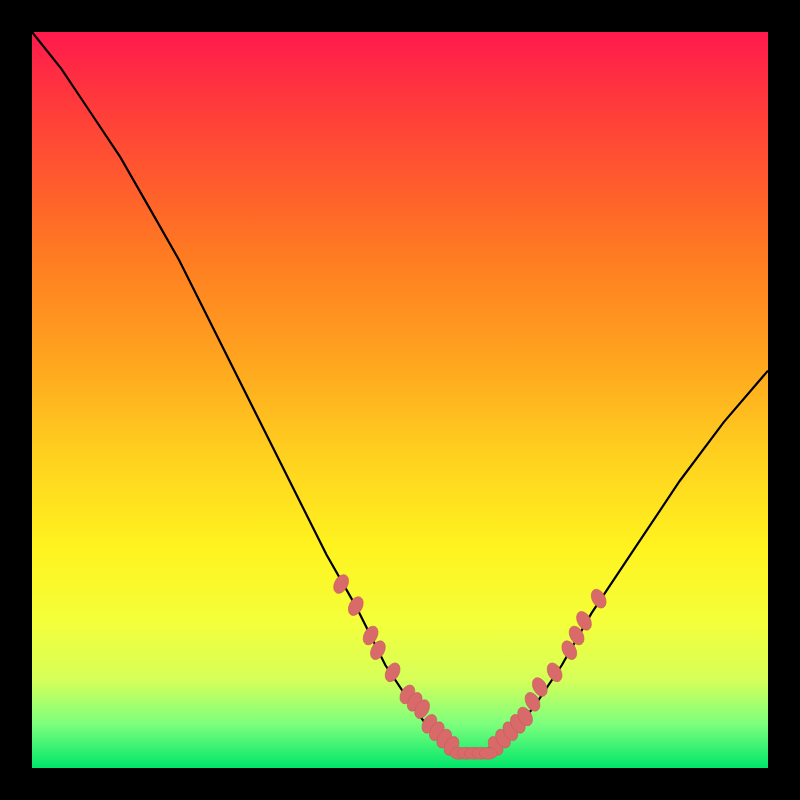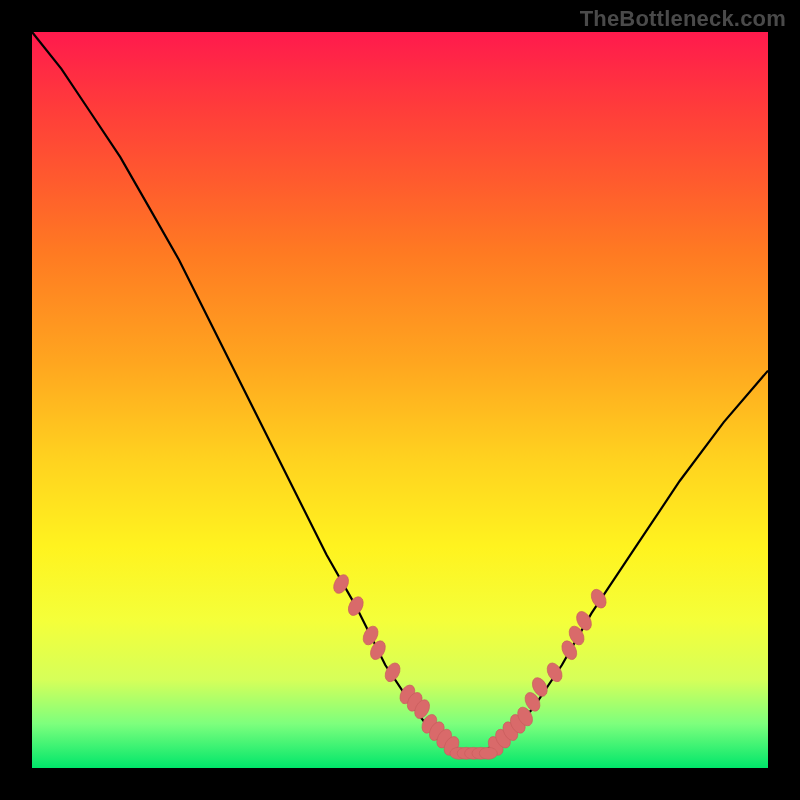--- a/index.html
+++ b/index.html
@@ -55,21 +55,20 @@
     width: 736px;
     height: 736px;
     overflow: visible;
   }
 </style>
 </head>
 <body>
 
 <div class="frame">
 
-  <div class="watermark">TheBottleneck.com</div>
 
   <div class="plot">
     <svg class="curve" viewBox="0 0 736 736" preserveAspectRatio="none">
       <path id="curve-path" fill="none" stroke="#000" stroke-width="2.2" d="M0.0 0.0 L29.4 36.8 L58.9 81.0 L88.3 125.1 L117.8 176.6 L147.2 228.2 L176.6 287.0 L206.1 345.9 L235.5 404.8 L265.0 463.7 L294.4 522.6 L323.8 574.1 L353.3 633.0 L382.7 677.1 L404.8 706.6 L426.9 721.3 L449.0 721.3 L471.0 706.6 L500.5 677.1 L529.9 633.0 L559.4 581.4 L603.5 515.2 L647.7 449.0 L691.8 390.1 L736.0 338.6"></path>
       <g id="markers">
           <ellipse cx="309.1" cy="552.0" rx="6.5" ry="10" fill="#d96a6a" stroke="#c85c5c" stroke-width="0.6" transform="rotate(28 309.1 552.0)"></ellipse>
           <ellipse cx="323.8" cy="574.1" rx="6.5" ry="10" fill="#d96a6a" stroke="#c85c5c" stroke-width="0.6" transform="rotate(28 323.8 574.1)"></ellipse>
           <ellipse cx="338.6" cy="603.5" rx="6.5" ry="10" fill="#d96a6a" stroke="#c85c5c" stroke-width="0.6" transform="rotate(28 338.6 603.5)"></ellipse>
           <ellipse cx="345.9" cy="618.2" rx="6.5" ry="10" fill="#d96a6a" stroke="#c85c5c" stroke-width="0.6" transform="rotate(28 345.9 618.2)"></ellipse>
           <ellipse cx="360.6" cy="640.3" rx="6.5" ry="10" fill="#d96a6a" stroke="#c85c5c" stroke-width="0.6" transform="rotate(28 360.6 640.3)"></ellipse>

